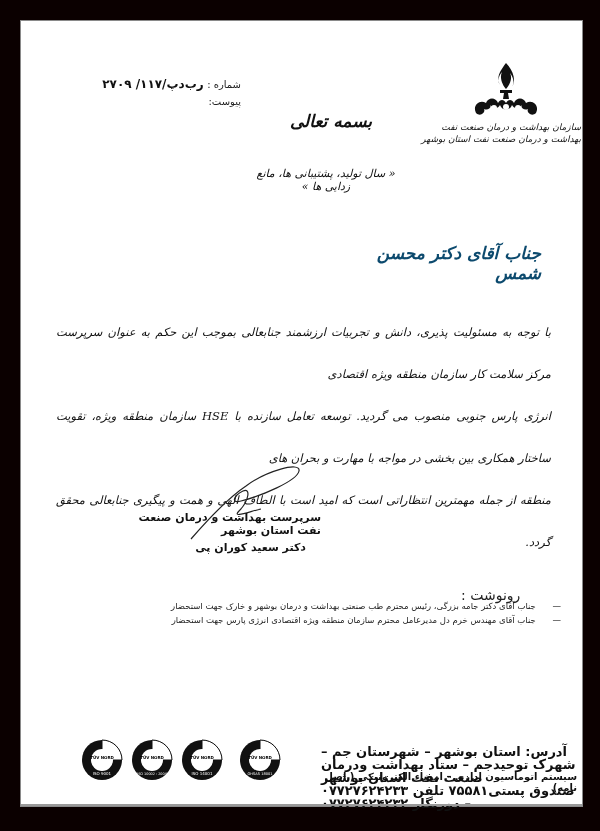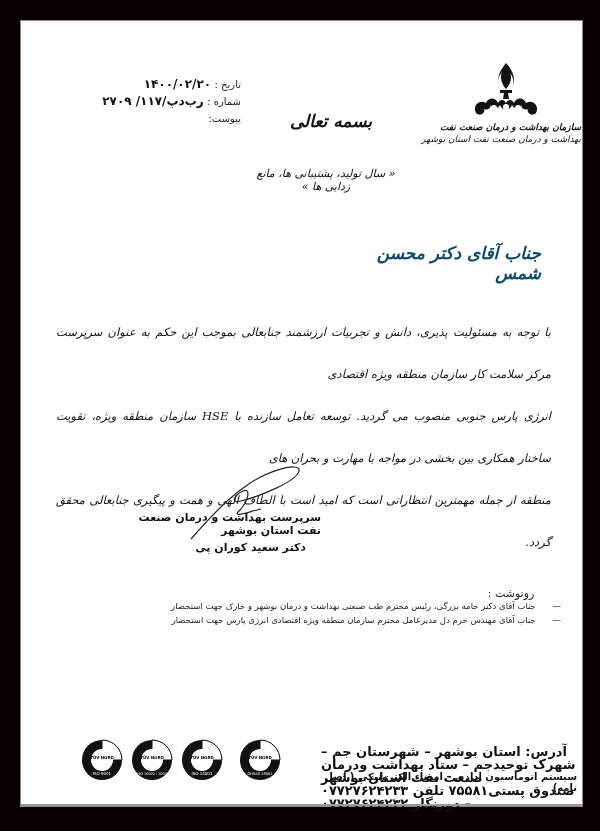--- a/index.html
+++ b/index.html
@@ -11,50 +11,46 @@
     position:absolute; left:20px; top:20px; width:563px; height:787px;
     background:#ffffff; border:1px solid #8a8a8a; box-sizing:border-box;
   }
   .abs { position:absolute; }
   
   .meta { left:70px; top:55px; width:150px; font-size:11px; line-height:17px; color:#111; text-align:right; direction:rtl; }
   .meta .lbl { font-size:10px; color:#222; }
   .meta .val { font-weight:bold; font-size:12px; }
   
   .logo { left:445px; top:40px; width:80px; height:60px; }
-  .org1 { left:400px; top:101px; width:160px; font-size:9px; text-align:right; direction:rtl; font-style:italic; font-family:"DejaVu Serif", serif; color:#111;font-weight:bold; }
+  .org1 { left:400px; top:101px; width:160px; font-size:9px; text-align:right; direction:rtl; font-style:italic; font-family:"DejaVu Serif", serif; color:#111; }
   .org2 { left:400px; top:113px; width:160px; font-size:9px; text-align:right; direction:rtl; font-style:italic; font-family:"DejaVu Serif", serif; color:#111; }
   .bism { left:260px; top:90px; width:100px; text-align:center; font-size:17px; font-weight:bold; font-style:italic; font-family:"DejaVu Serif", serif; direction:rtl; color:#111; }
   .slogan { left:230px; top:146px; width:150px; text-align:center; font-size:11px; font-style:italic; font-family:"DejaVu Serif", serif; direction:rtl; color:#111; }
   .addressee { left:340px; top:222px; width:180px; text-align:right; font-size:17px; font-weight:bold; font-style:italic; font-family:"DejaVu Serif", serif; direction:rtl; color:#0c4a6e; }
   .body-text { left:35px; top:290px; width:495px; text-align:justify; font-size:11.5px; line-height:42px; font-style:italic; font-family:"DejaVu Serif", serif; direction:rtl; color:#111; text-align-last:right; }
   .sig-name { left:150px; top:472px; width:135px; text-align:right; font-size:11px; font-weight:bold; direction:rtl; color:#111;margin-top:48px; }
   .sig-title { left:100px; top:490px; width:200px; text-align:right; font-size:11px; font-weight:bold; direction:rtl; color:#111; }
   .signature { left:150px; top:440px; width:140px; height:80px; }
-  .cc-title { left:440px; top:566px; width:100px; text-align:center; font-size:11px; direction:rtl; color:#222; }
+  .cc-title { left:440px; top:566px; width:100px; text-align:left; font-size:14px; direction:rtl; color:#222; }
   .cc-list { left:60px; top:578px; width:480px; font-size:8.5px; direction:rtl; color:#222; margin:0; padding:0; list-style:none; }
   .cc-list li { line-height:14px; text-align:right; }
   .cc-list li .dash { margin-left:14px; }
   .addr { left:300px; top:724px; width:256px; text-align:left; font-size:13px; line-height:13px; font-weight:bold; direction:rtl; color:#111; }
   .sysline { left:300px; top:750px; width:256px; text-align:right; font-size:10px; font-weight:bold; direction:rtl; color:#111; }
   .certs { left:60px; top:718px; width:200px; height:55px; display:flex; gap:8px; }
   .cert { width:42px; height:42px; border-radius:50%; position:relative; }
   .cert svg { width:42px; height:42px; }
   .scan-line { left:0; bottom:0; width:100%; height:2px; background:#9a9a9a; }
 </style>
 </head>
 <body>
 
 <div class="page">
 
   <div class="abs meta">
-    <div>
-      <span class="lbl">تاریخ :</span>
-      <span class="val">۱۴۰۰/۰۲/۲۰</span>
-    </div>
     <div>
       <span class="lbl">شماره :</span>
       <span class="val">ر‌ب‌د‌پ/۱۱۷/ ۲۷۰۹</span>
     </div>
     <div>
       <span class="lbl">پیوست:</span>
     </div>
   </div>
 
   <div class="abs logo">

